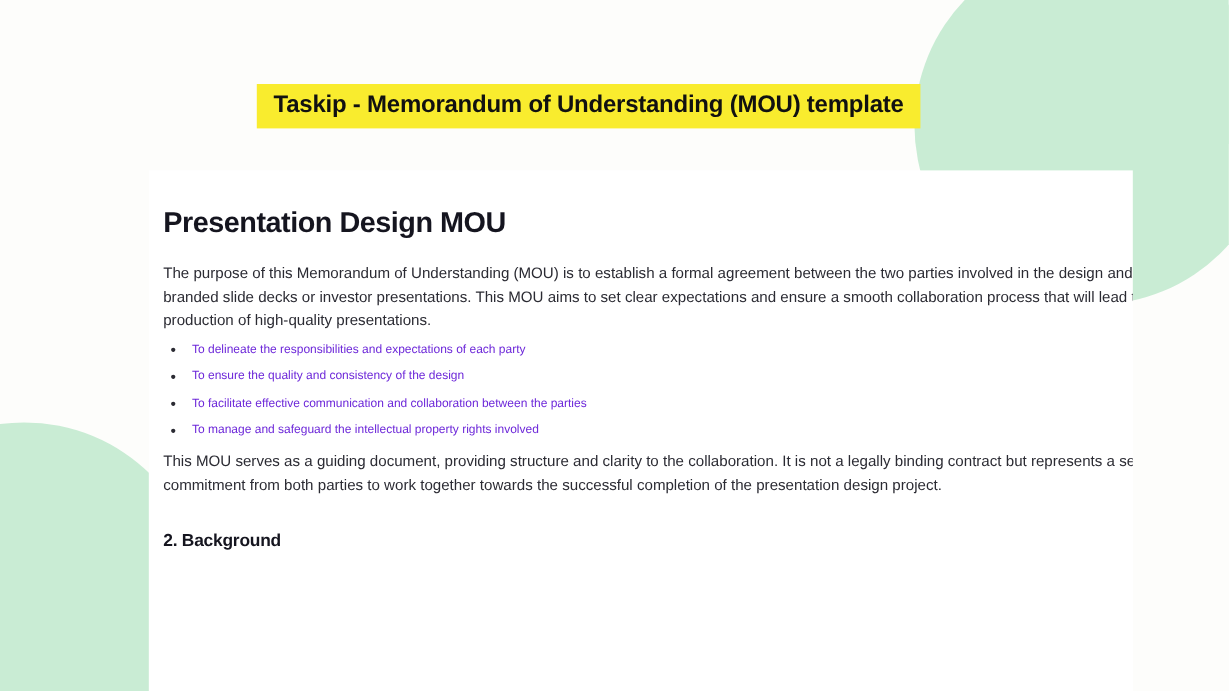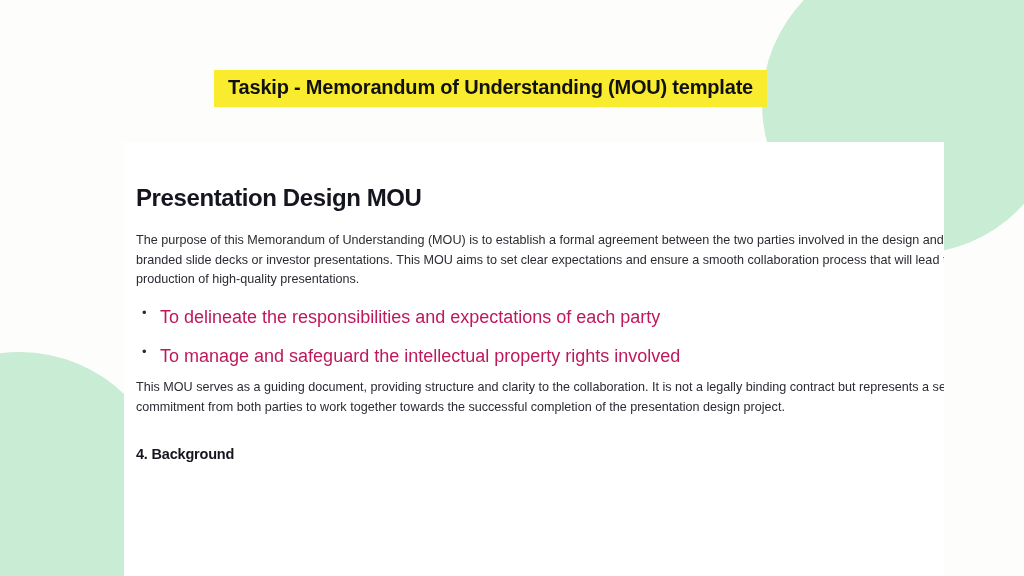--- a/index.html
+++ b/index.html
@@ -75,21 +75,21 @@
     padding: 0;
   }
   .doc-inner {
     padding: 26px 0 0 8px;
   }
   .doc-h1 {
     font-size: 24px;
     font-weight: bold;
     color: #15151f;
     letter-spacing: -0.4px;
-    margin: 16px 0 0 0;
+    margin: 4px 0 0 0;
     padding-left: 4px;
   }
   .doc-h2 {
     font-size: 14.5px;
     font-weight: bold;
     color: #15151f;
     letter-spacing: -0.2px;
     padding-left: 4px;
   }
   .sec1-title { margin-top: 38px; }
@@ -110,26 +110,25 @@
     padding-left: 8px;
     margin-top: 12px;
   }
   ul.bullets {
     list-style: none;
     margin: 7px 0 0 0;
     padding: 0;
   }
   ul.bullets li {
     position: relative;
-    font-size: 18px;
-    color: #be185d;
+    font-size: 10px;
+    color: #6d28d9;
     padding-left: 28px;
     margin-bottom: 9.5px;
     line-height: 1.3;
-    margin-top: 16px;
   }
   ul.bullets li::before {
     content: "•";
     position: absolute;
     left: 10px;
     top: -1px;
     font-size: 13px;
     color: #2b2b33;
   }
 </style>
@@ -148,23 +147,25 @@
     <div class="doc-inner">
 
       <div class="doc-h1">Presentation Design MOU</div>
 
 
       <div class="para p1">The purpose of this Memorandum of Understanding (MOU) is to establish a formal agreement between the two parties involved in the design and creation of branded slide decks or investor presentations. This MOU aims to set clear expectations and ensure a smooth collaboration process that will lead to the production of high-quality presentations.</div>
 
 
       <ul class="bullets">
         <li>To delineate the responsibilities and expectations of each party</li>
+        <li>To ensure the quality and consistency of the design</li>
+        <li>To facilitate effective communication and collaboration between the parties</li>
         <li>To manage and safeguard the intellectual property rights involved</li>
       </ul>
 
       <div class="para p2">This MOU serves as a guiding document, providing structure and clarity to the collaboration. It is not a legally binding contract but represents a serious commitment from both parties to work together towards the successful completion of the presentation design project.</div>
 
-      <div class="doc-h2 sec2-title">4. Background</div>
+      <div class="doc-h2 sec2-title">2. Background</div>
 
     </div>
   </div>
 
 </div>
 
 </body></html>

